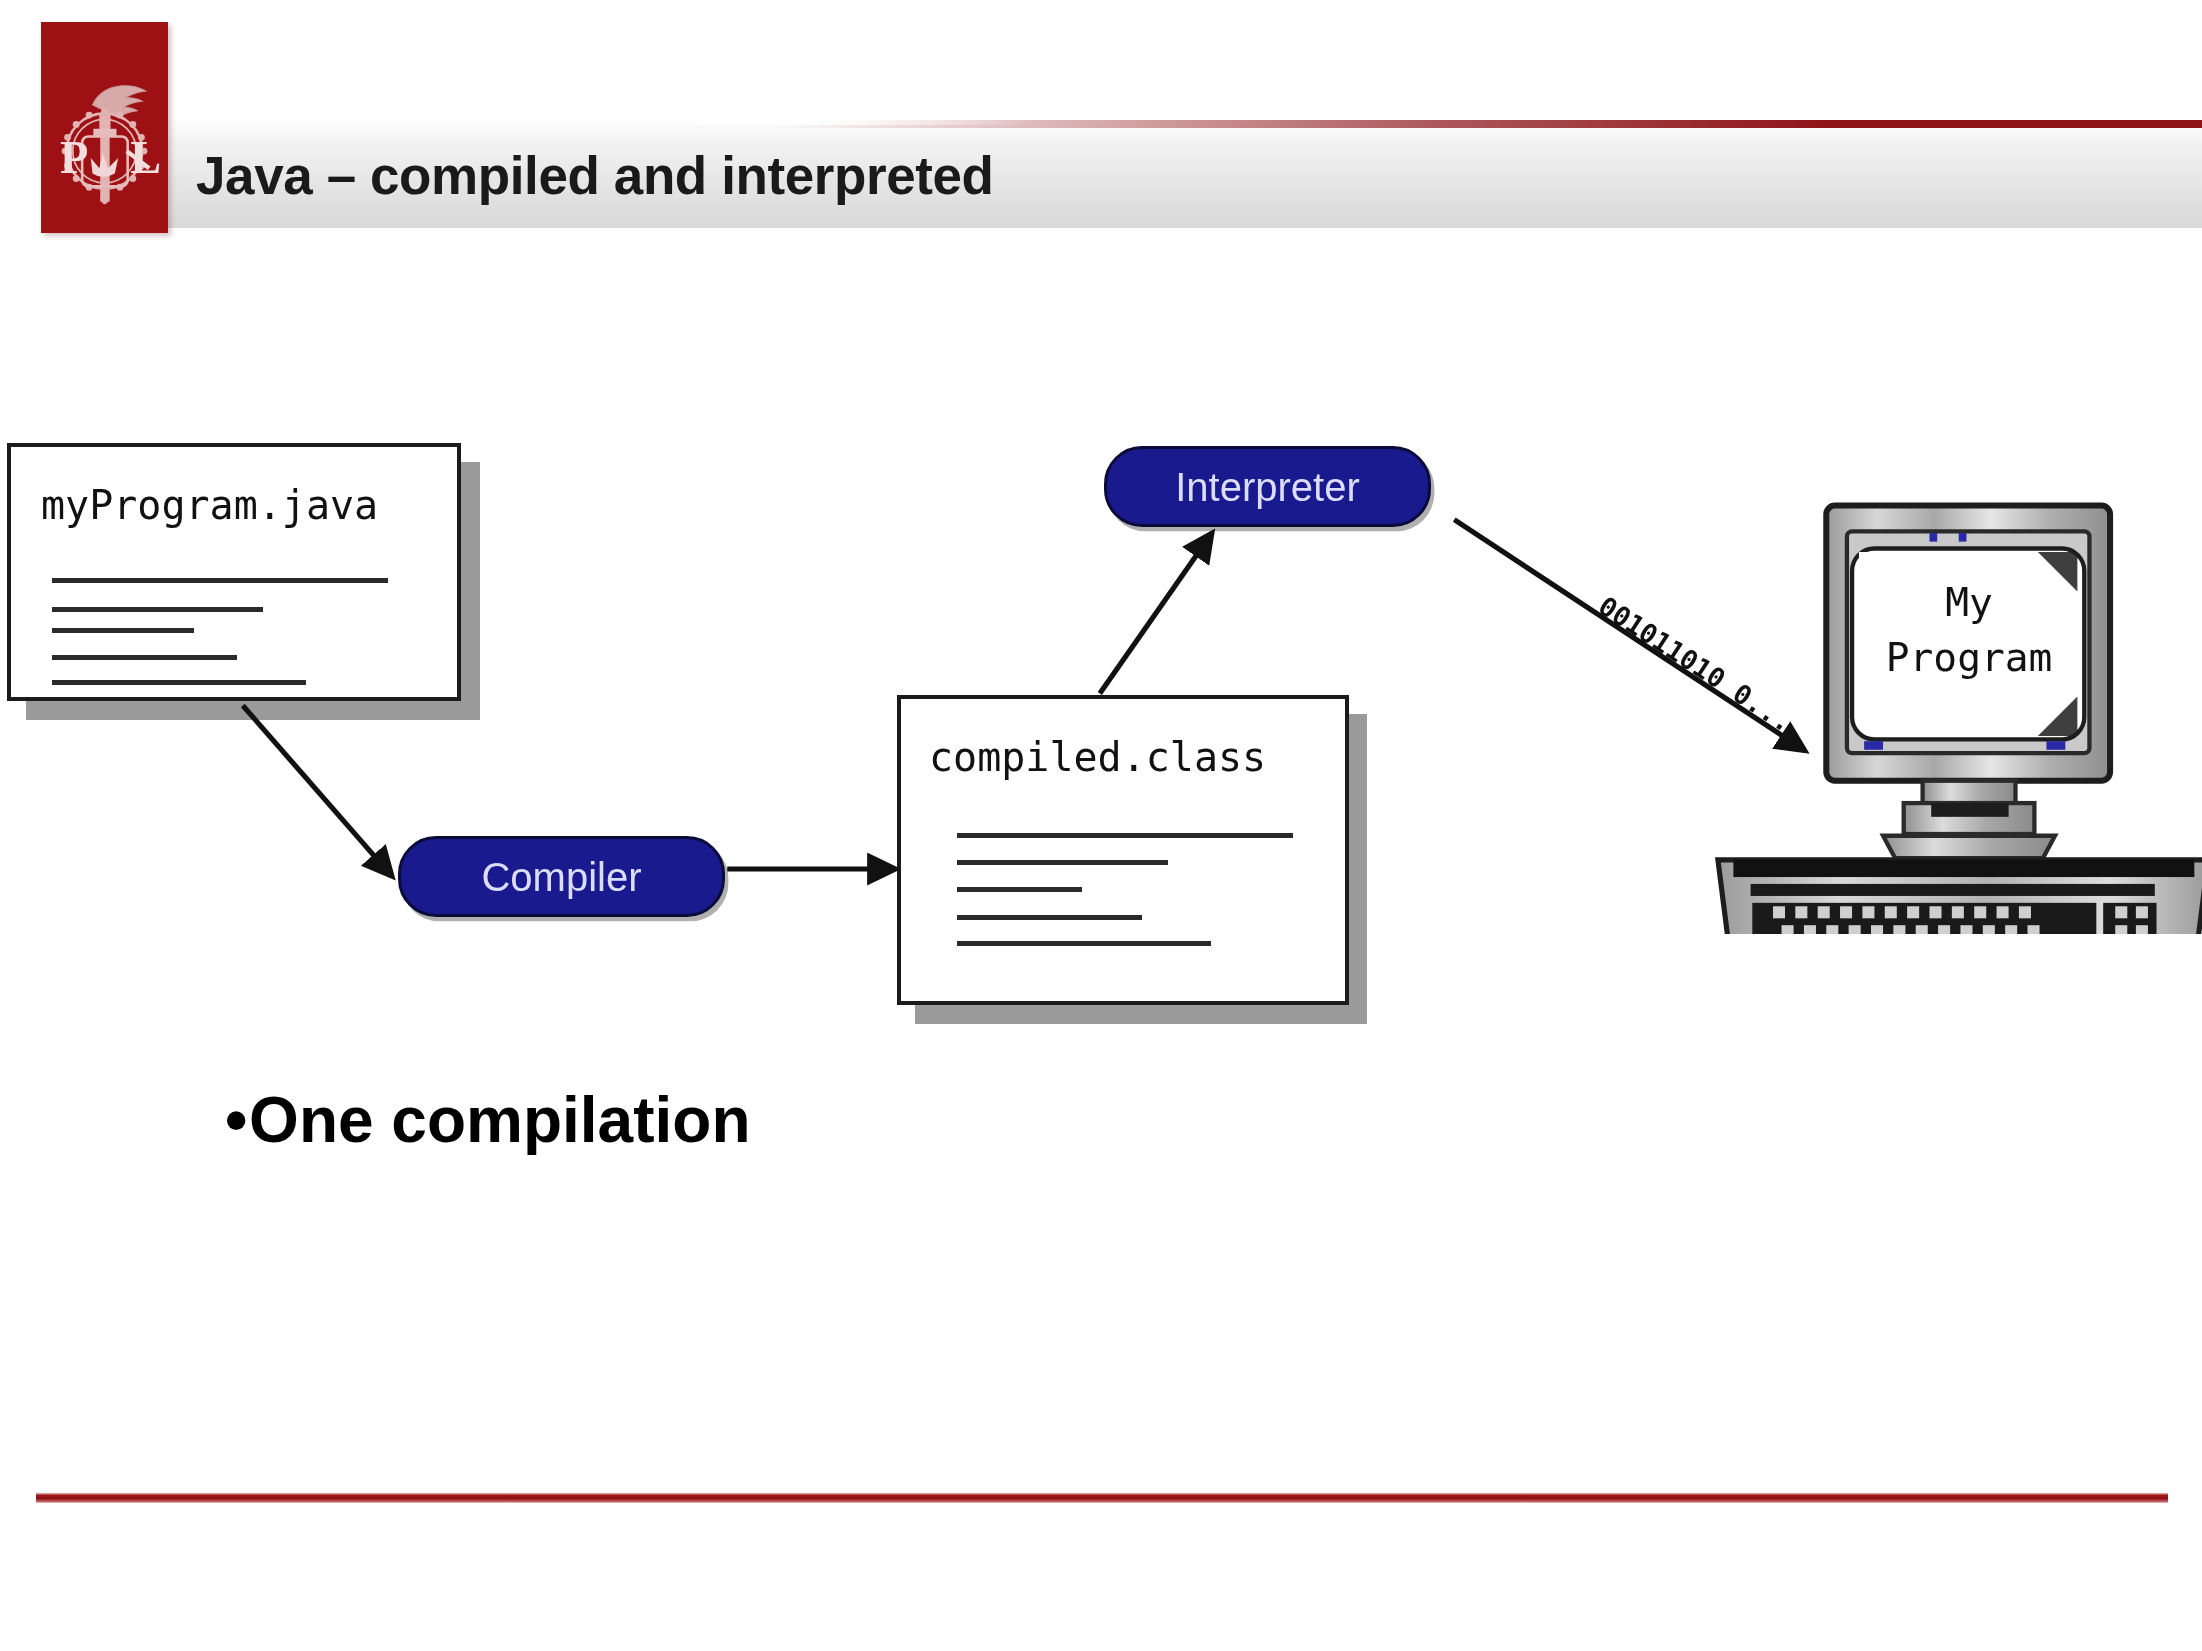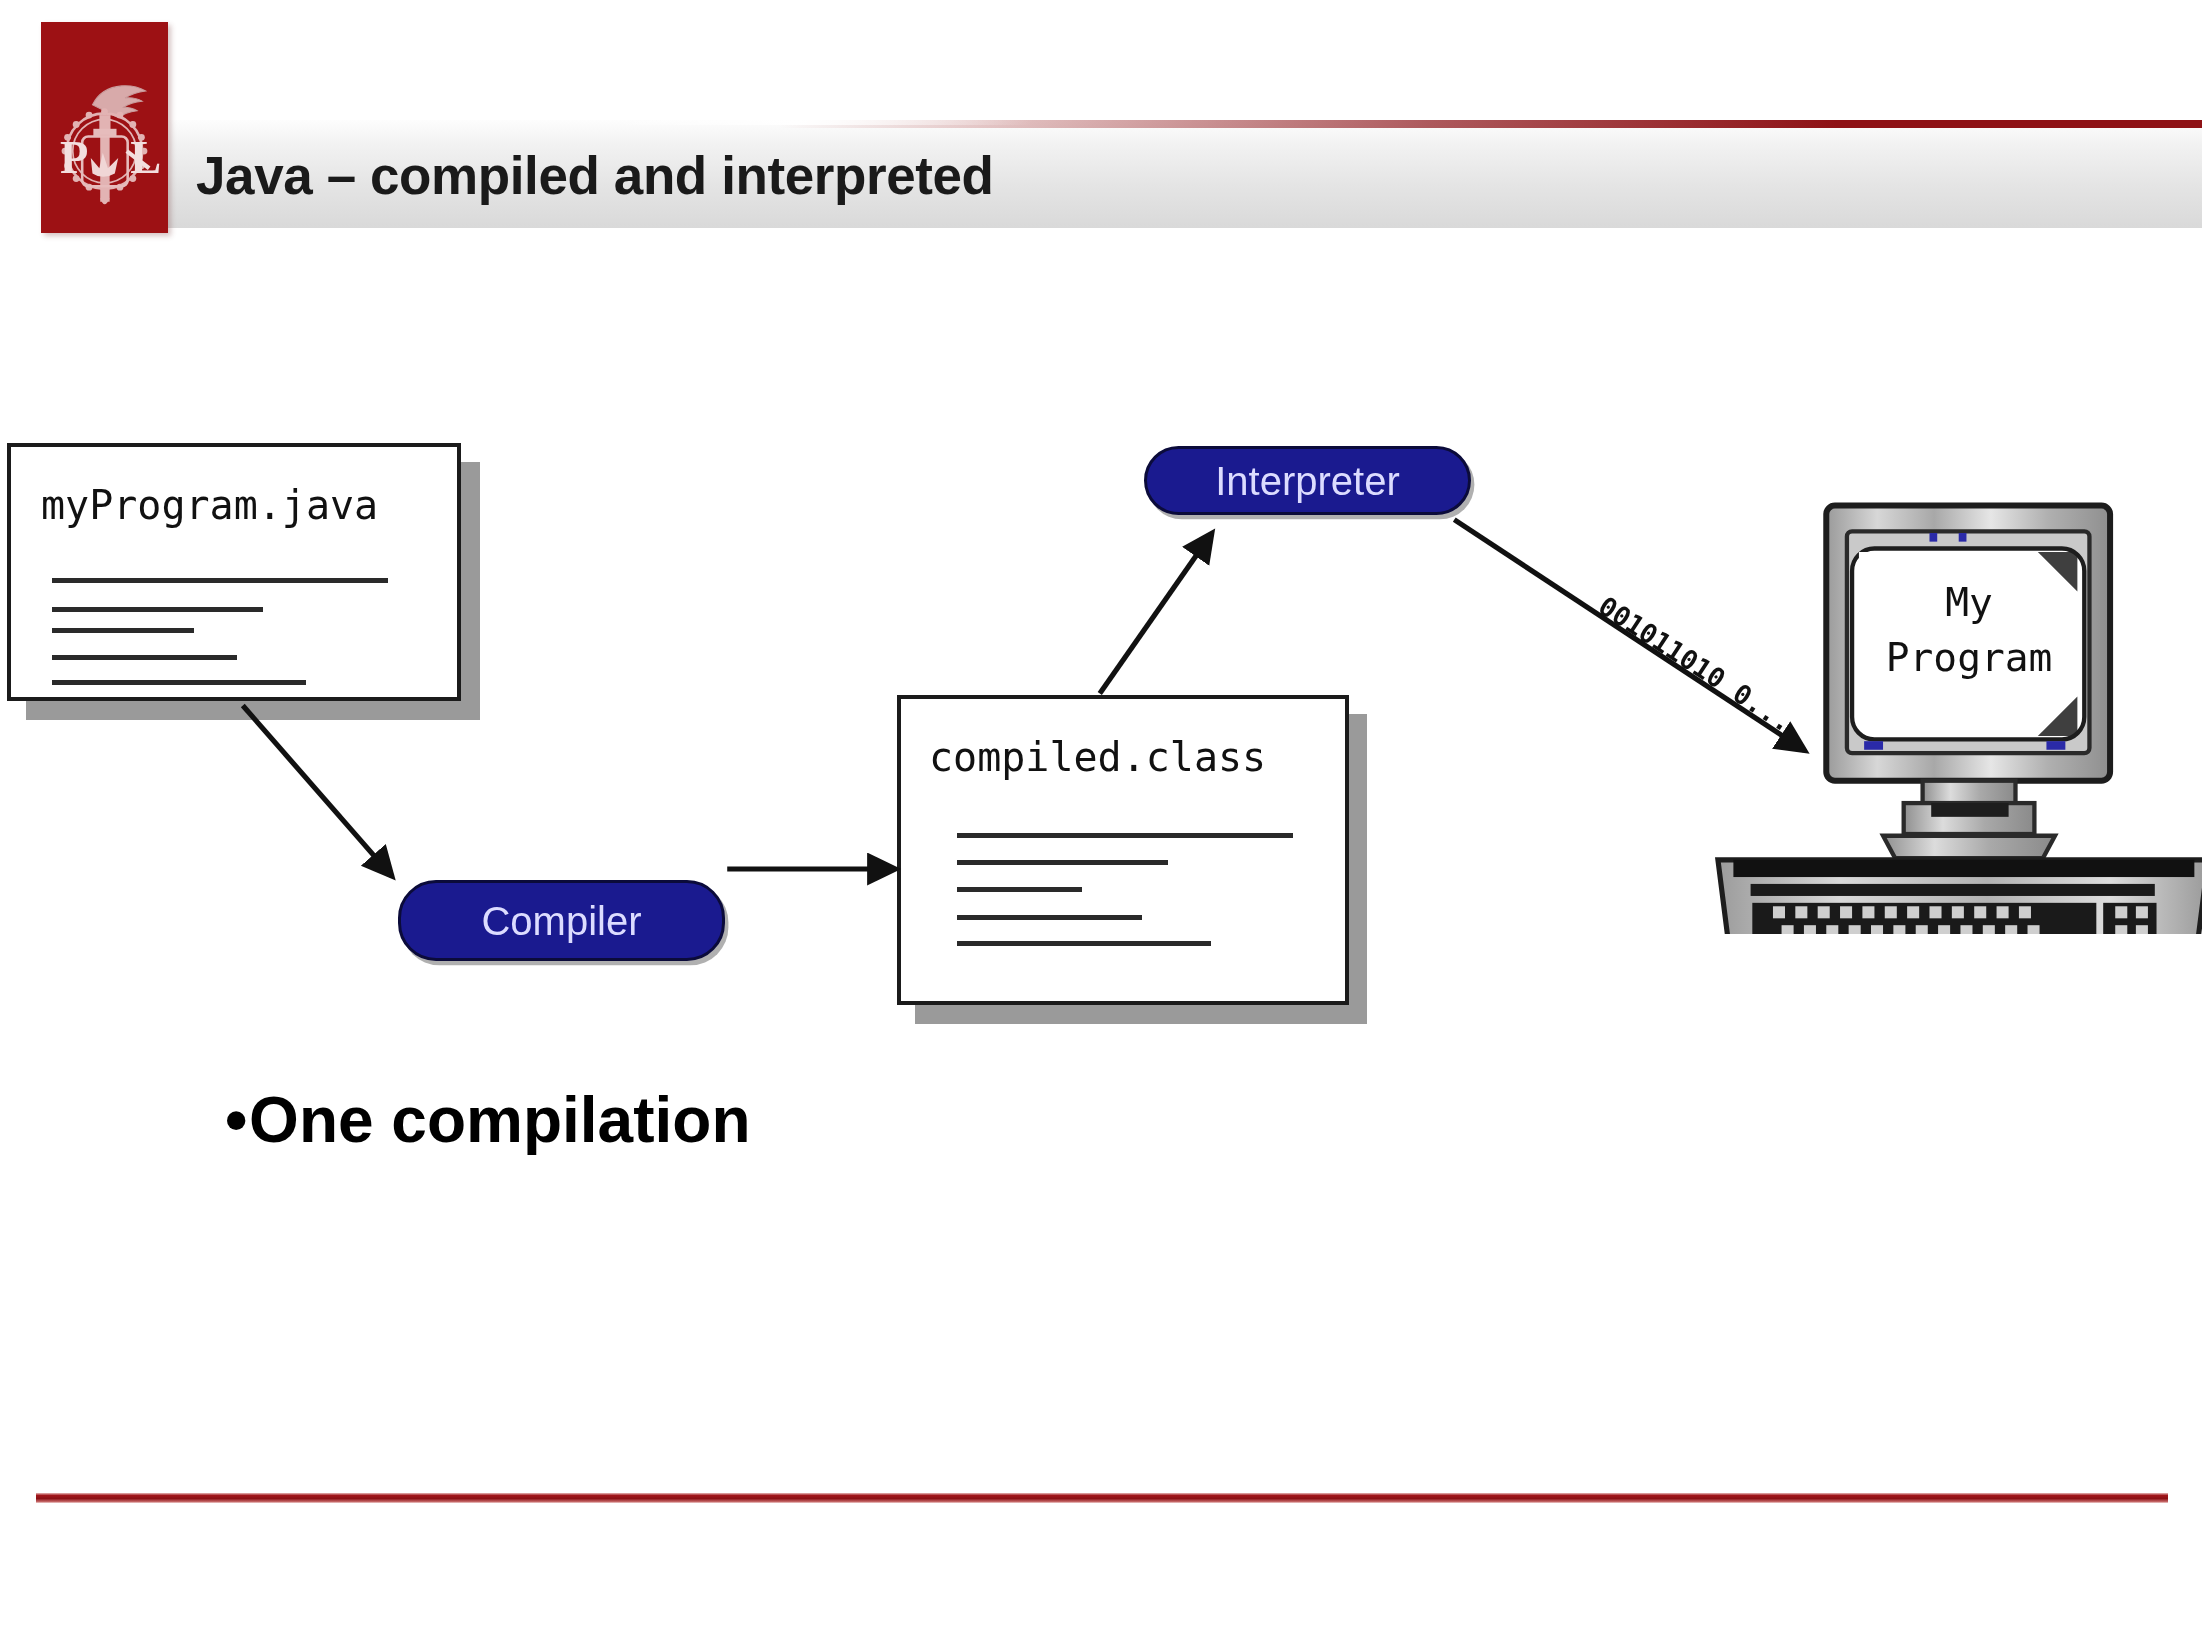--- a/index.html
+++ b/index.html
@@ -117,22 +117,22 @@
     box-sizing: border-box;
     color: #dcdcff;
     font-size: 40px;
     text-align: center;
     line-height: 1;
     display: flex;
     align-items: center;
     justify-content: center;
     box-shadow: 3.4px 4.3px 0 rgba(30,30,30,0.35);
   }
-  #compiler-pill    { left: 398px;  top: 836px; width: 327px; height: 81px; margin-top: 44px; }
-  #interpreter-pill { left: 1144px; top: 446px; width: 327px; height: 69px; }
+  #compiler-pill    { left: 398px;  top: 836px; width: 327px; height: 81px; }
+  #interpreter-pill { left: 1104px; top: 446px; width: 327px; height: 81px; }
 
   
   #computer { position: absolute; left: 1699px; top: 495px; width: 516px; height: 439px; }
 
   
   #bullet-list {
     position: absolute;
     left: 225px; top: 1088px;
     width: 1377px;
   }

